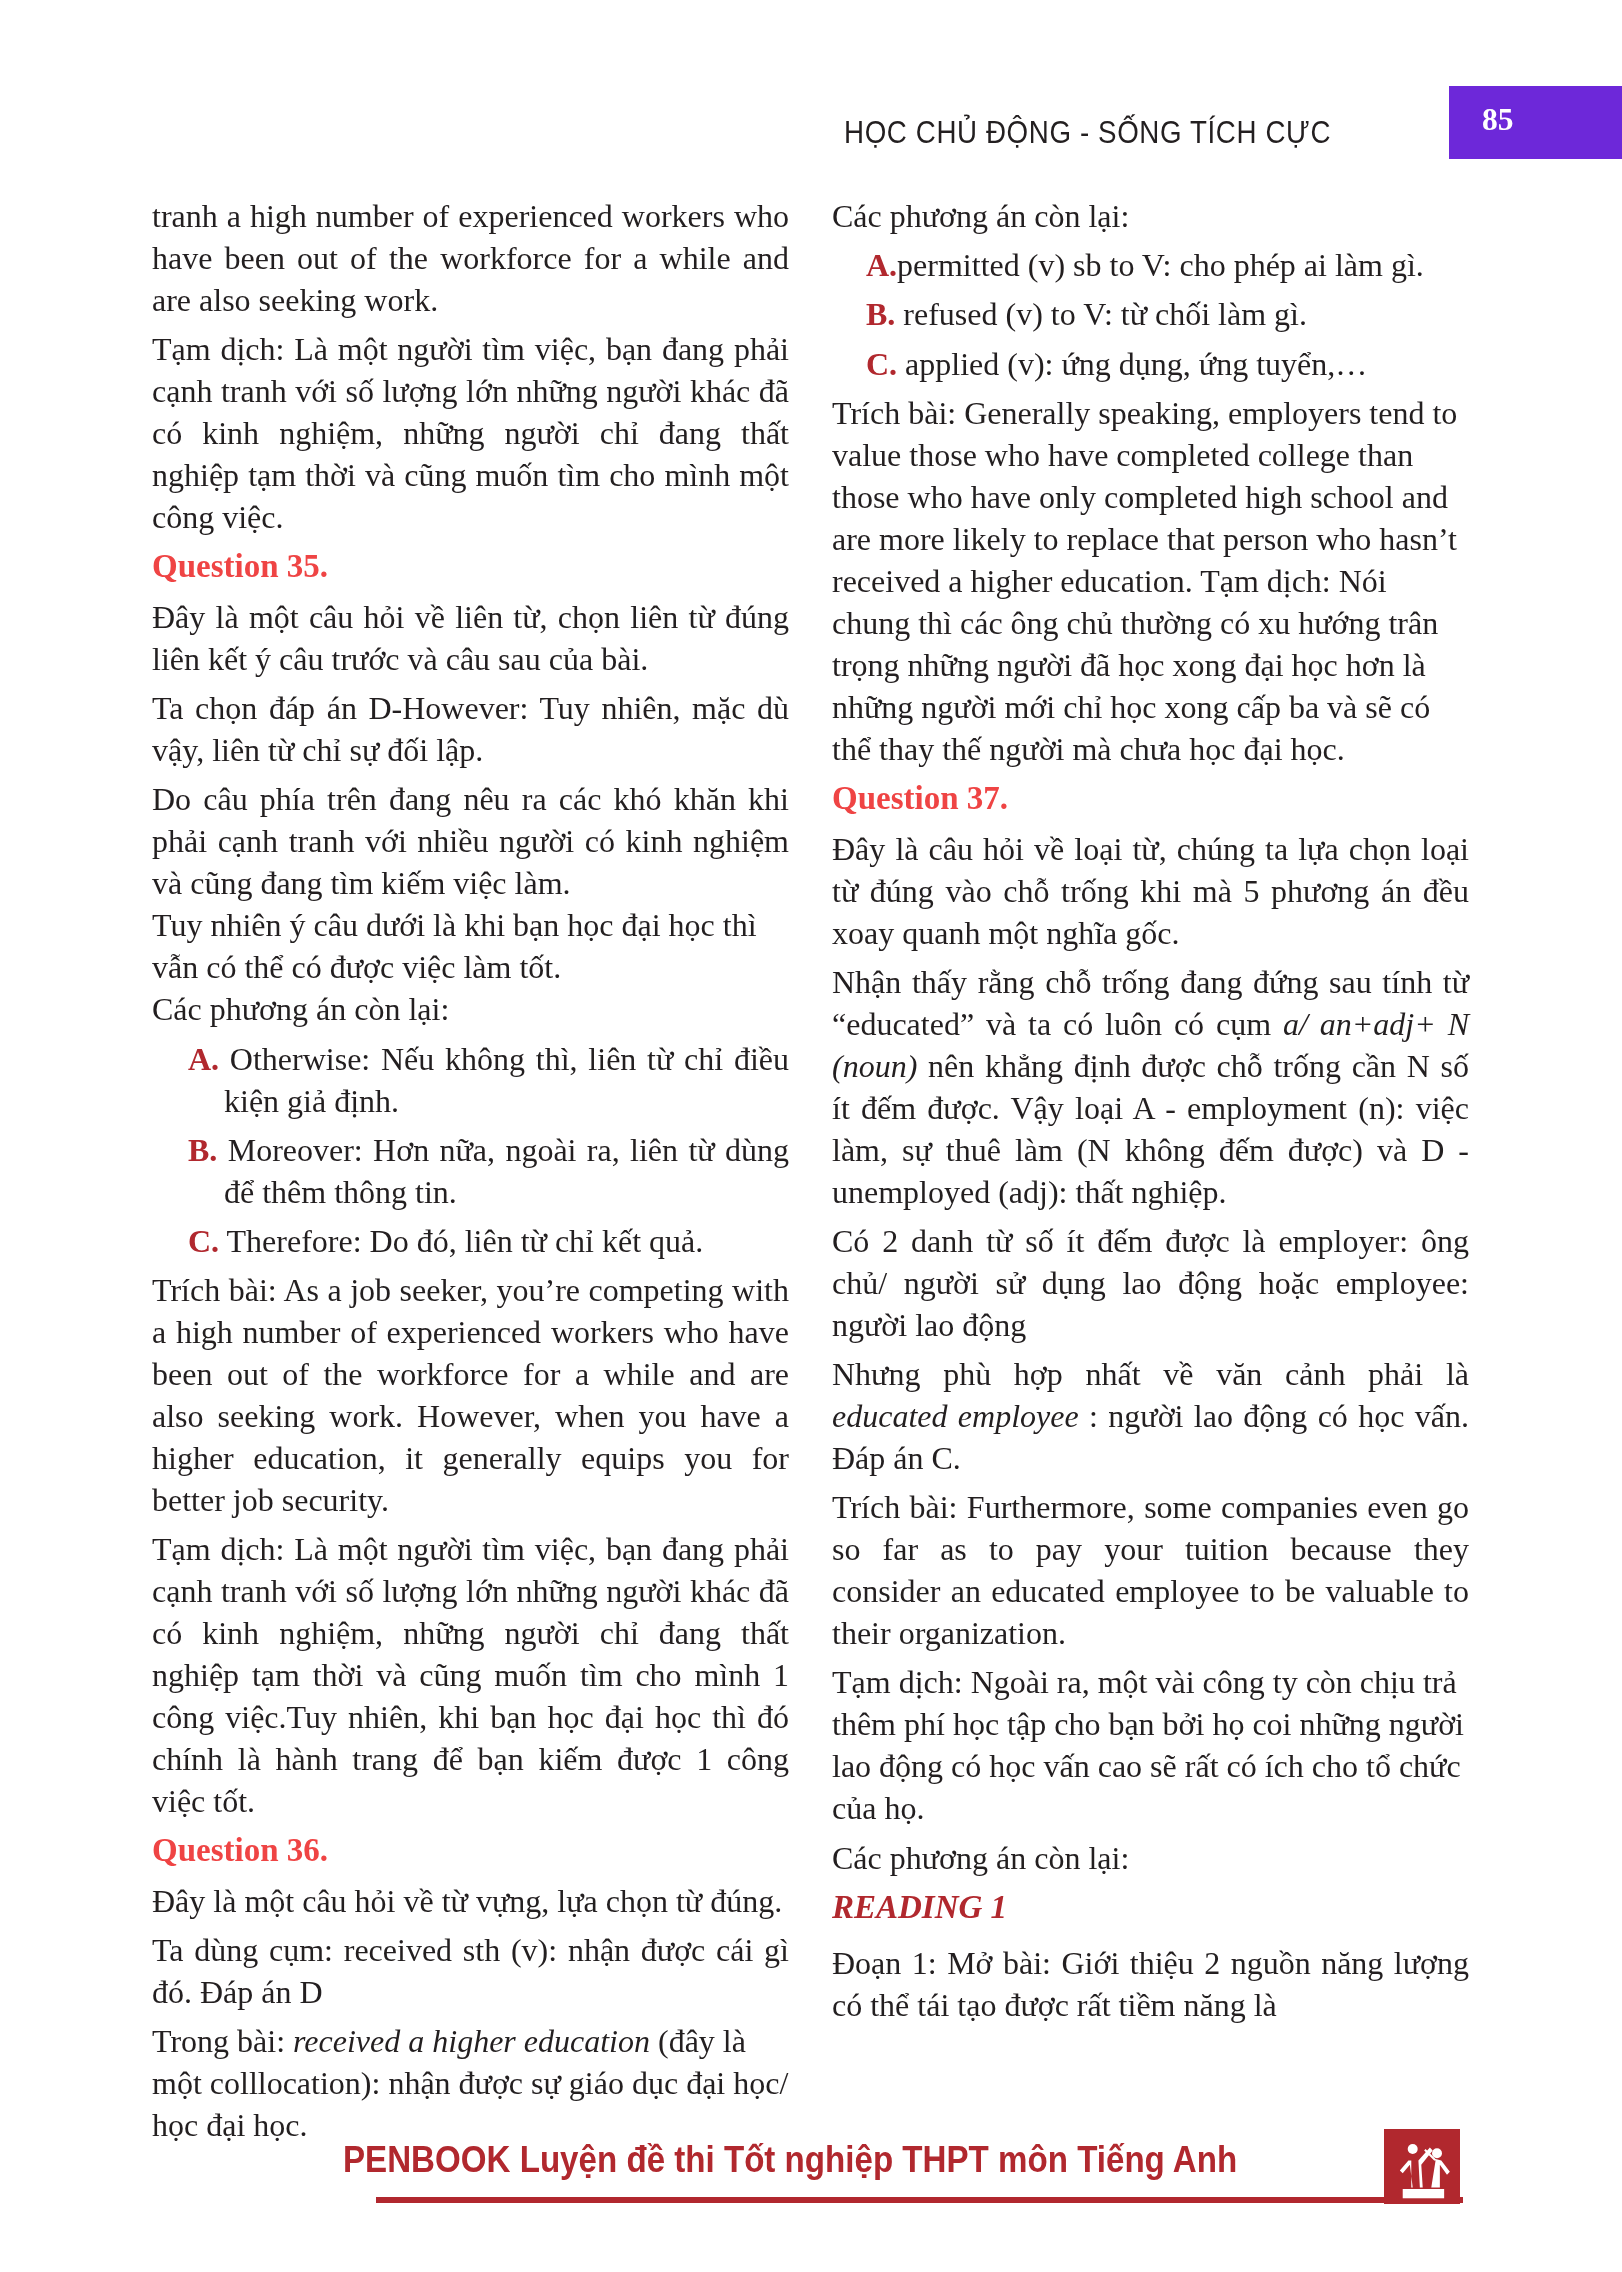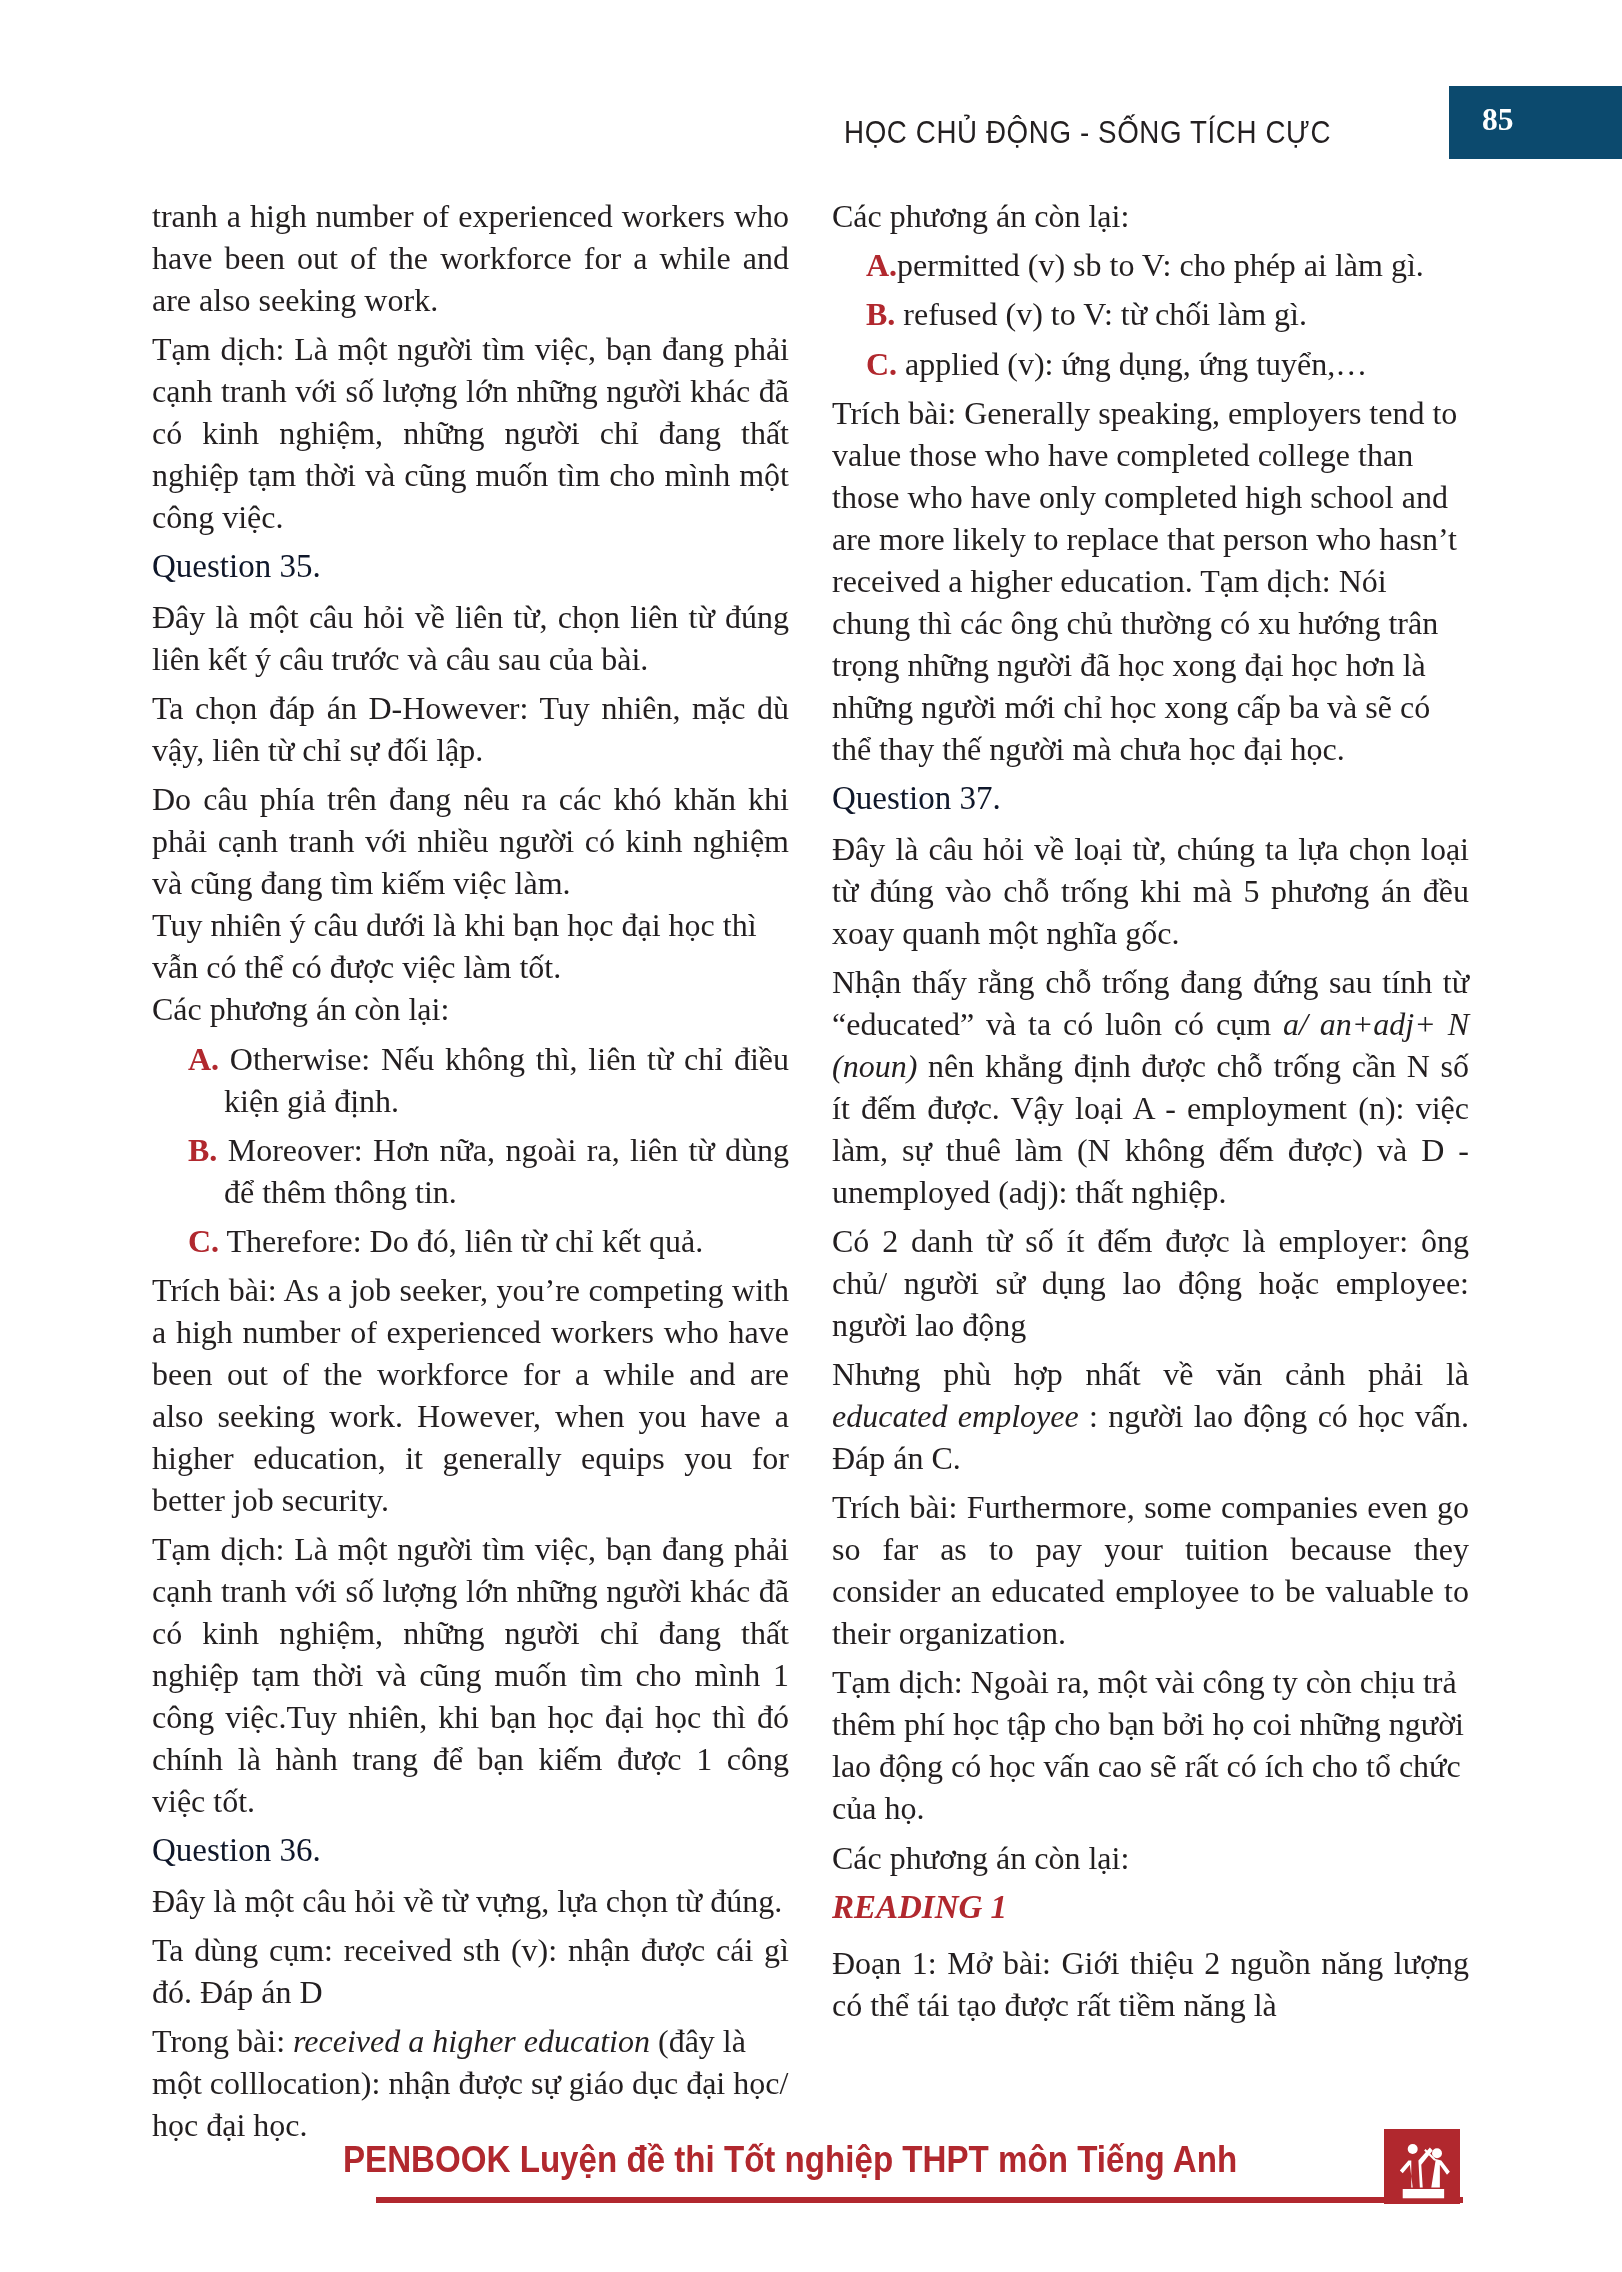--- a/index.html
+++ b/index.html
@@ -9,36 +9,36 @@
     color: #231f20;
   }
   .header-title {
     position: absolute; left: 844px; top: 114px;
     font-family: "Liberation Sans", "DejaVu Sans", sans-serif;
     font-size: 31.5px; letter-spacing: 0.7px; color: #231f20;
     transform: scaleX(0.88); transform-origin: left top;
   }
   .page-box {
     position: absolute; left: 1449px; top: 86px; width: 173px; height: 73px;
-    background: #0c4a6e;
+    background: #6d28d9;
   }
   .page-number {
     position: absolute; left: 33px; top: 15.7px;
     font-family: "Liberation Serif", serif; font-weight: bold;
     font-size: 31.5px; color: #ffffff;
   }
   .column {
     position: absolute; top: 195px; width: 637px;
     font-size: 32px; line-height: 42px;
   }
   .col-left { left: 152px; }
   .col-right { left: 832px; }
   .para { margin: 0 0 7.2px 0; text-align: justify; }
   .para.tight { margin-bottom: 0; }
-  .para.heading { color: #0f172a; font-weight: normal; font-size: 33px; margin-bottom: 8.6px; text-align: left; }
+  .para.heading { color: #ef4444; font-weight: bold; font-size: 33px; margin-bottom: 8.6px; text-align: left; }
   .para.heading-italic { color: #b1282e; font-weight: bold; font-style: italic; font-size: 33px; margin-bottom: 14px; text-align: left; }
   .para.option { padding-left: 34px; text-indent: 0; }
   .para.option.hang { padding-left: 72px; text-indent: -36px; }
   .para.left { text-align: left; }
   .run-bold { font-weight: normal; }
   .run-italic { font-style: italic; }
   .run-red { color: #b1282e; font-weight: bold; }
   .footer-title {
     position: absolute; left: 343px; top: 2139px;
     font-family: "Liberation Sans", "DejaVu Sans", sans-serif;

